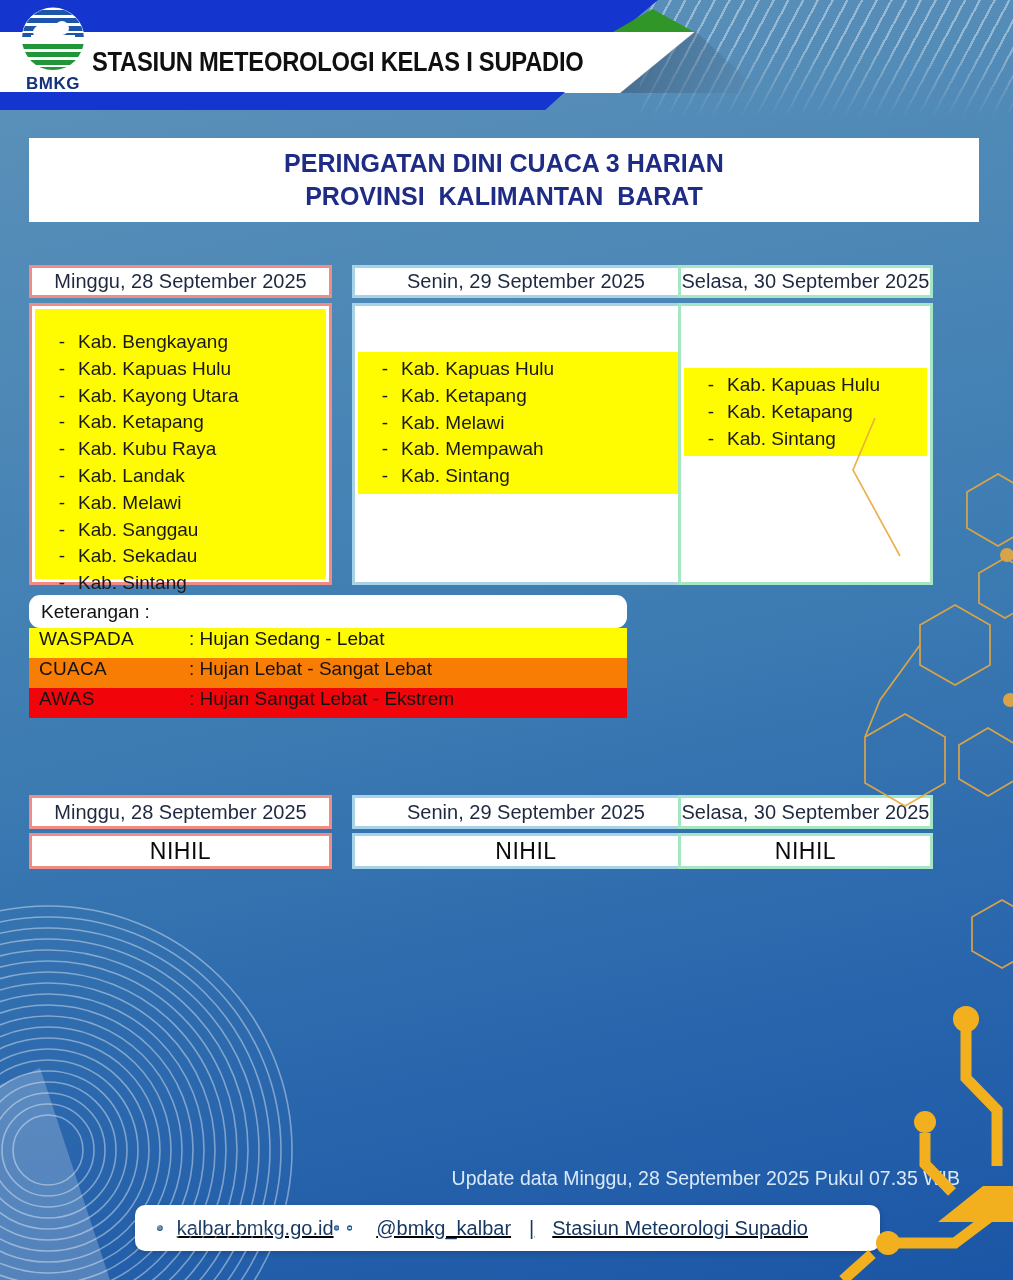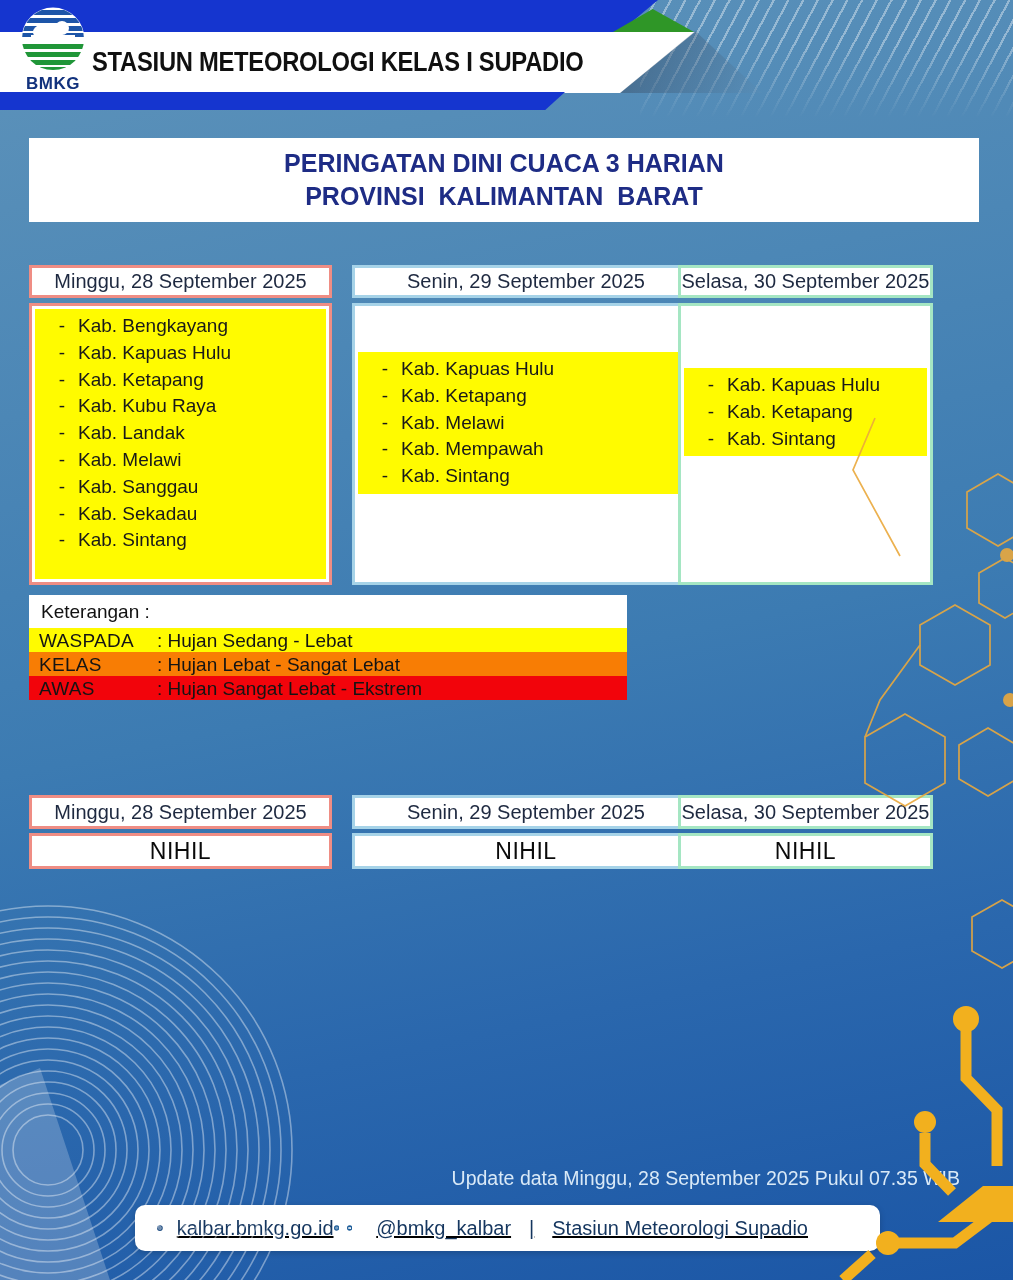--- a/index.html
+++ b/index.html
@@ -31,31 +31,31 @@
   .title-box{position:absolute;left:29px;top:138px;width:950px;height:84px;background:#fff;
     display:flex;flex-direction:column;justify-content:center;align-items:center;}
   .title-line{color:#1e2c85;font-weight:700;font-size:25px;line-height:33px;white-space:pre;}
   
   .col{position:absolute;top:265px;}
   .col1{left:29px;width:303px;}  .col2{left:352px;width:348px;}  .col3{left:678px;width:255px;}
   .day-header{box-sizing:border-box;height:33px;background:#fff;border:3px solid #ccc;
     display:flex;align-items:center;justify-content:center;font-size:20px;color:#1e2940;}
   .day-body{box-sizing:border-box;position:absolute;left:0;top:38px;width:100%;height:282px;
     background:#fff;border:3px solid #ccc;padding:3px;}
-  .fill-yellow{height:100%;box-sizing:border-box;padding-top:4px;}
+  .fill-yellow{height:100%;box-sizing:border-box;padding-top:20px;}
   .yellow-block{box-sizing:border-box;padding:4px 0;}
   .col2 .yellow-block{margin-top:43px;}
   .col3 .yellow-block{margin-top:59px;}
   .li{font-size:19px;line-height:26.8px;color:#191919;padding-left:20px;white-space:nowrap;}
   .dash{display:inline-block;width:14px;margin-right:9px;text-align:center;}
   
   .legend{position:absolute;left:29px;top:595px;width:598px;}
   .legend-title{height:33px;background:#fff;display:flex;align-items:center;padding-left:12px;
-    font-size:19px;color:#111;box-sizing:border-box;}
-  .legend-row{height:24px;display:flex;align-items:flex-end;font-size:19px;color:#141414;}
+    font-size:19px;color:#111;box-sizing:border-box;border-radius:11px;}
+  .legend-row{height:30px;display:flex;align-items:flex-start;font-size:19px;color:#141414;gap:32px;}
   .legend-level{width:118px;padding-left:10px;letter-spacing:.3px;}
   .legend-desc{white-space:pre;}
   
   .wind-title{position:absolute;left:29px;top:751px;width:598px;height:33px;background:#fff;
     display:flex;align-items:center;padding-left:12px;font-size:19px;color:#111;box-sizing:border-box;}
   .wind-col{position:absolute;top:795px;}
   .wind-header{box-sizing:border-box;height:34px;background:#fff;border:3px solid #ccc;
     display:flex;align-items:center;justify-content:center;font-size:20px;color:#1e2940;}
   .nihil-box{box-sizing:border-box;margin-top:4px;height:36px;background:#fff;border:3px solid #ccc;
     display:flex;align-items:center;justify-content:center;font-size:23px;color:#0a0a0a;letter-spacing:.5px;}
@@ -114,20 +114,21 @@
     <div class="title-line">PERINGATAN DINI CUACA 3 HARIAN</div>
     <div class="title-line">PROVINSI  KALIMANTAN  BARAT</div>
   </div>
 
   <div class="col col1">
     <div class="day-header" style="border-color: rgb(239, 141, 132);">Minggu, 28 September 2025</div>
     <div class="day-body" style="border-color: rgb(239, 141, 132);">
       <div class="fill-yellow" style="background: rgb(255, 251, 0);">
         <div class="li"><span class="dash">-</span><span>Kab. Bengkayang</span></div>
         <div class="li"><span class="dash">-</span><span>Kab. Kapuas Hulu</span></div>
+        <div class="li"><span class="dash">-</span><span>Kab. Kayong Utara</span></div>
         <div class="li"><span class="dash">-</span><span>Kab. Ketapang</span></div>
         <div class="li"><span class="dash">-</span><span>Kab. Kubu Raya</span></div>
         <div class="li"><span class="dash">-</span><span>Kab. Landak</span></div>
         <div class="li"><span class="dash">-</span><span>Kab. Melawi</span></div>
         <div class="li"><span class="dash">-</span><span>Kab. Sanggau</span></div>
         <div class="li"><span class="dash">-</span><span>Kab. Sekadau</span></div>
         <div class="li"><span class="dash">-</span><span>Kab. Sintang</span></div>
       </div>
     </div>
   </div>
@@ -156,21 +157,21 @@
     </div>
   </div>
 
   <div class="legend">
     <div class="legend-title">Keterangan :</div>
     <div class="legend-row" style="background: rgb(255, 251, 0);">
       <span class="legend-level">WASPADA</span>
       <span class="legend-desc">: Hujan Sedang - Lebat</span>
     </div>
     <div class="legend-row" style="background: rgb(248, 125, 4);">
-      <span class="legend-level">KELAS</span>
+      <span class="legend-level">CUACA</span>
       <span class="legend-desc">: Hujan Lebat - Sangat Lebat</span>
     </div>
     <div class="legend-row" style="background: rgb(242, 4, 11);">
       <span class="legend-level">AWAS</span>
       <span class="legend-desc">: Hujan Sangat Lebat - Ekstrem</span>
     </div>
   </div>
 
 
   <div class="wind-col col1">

